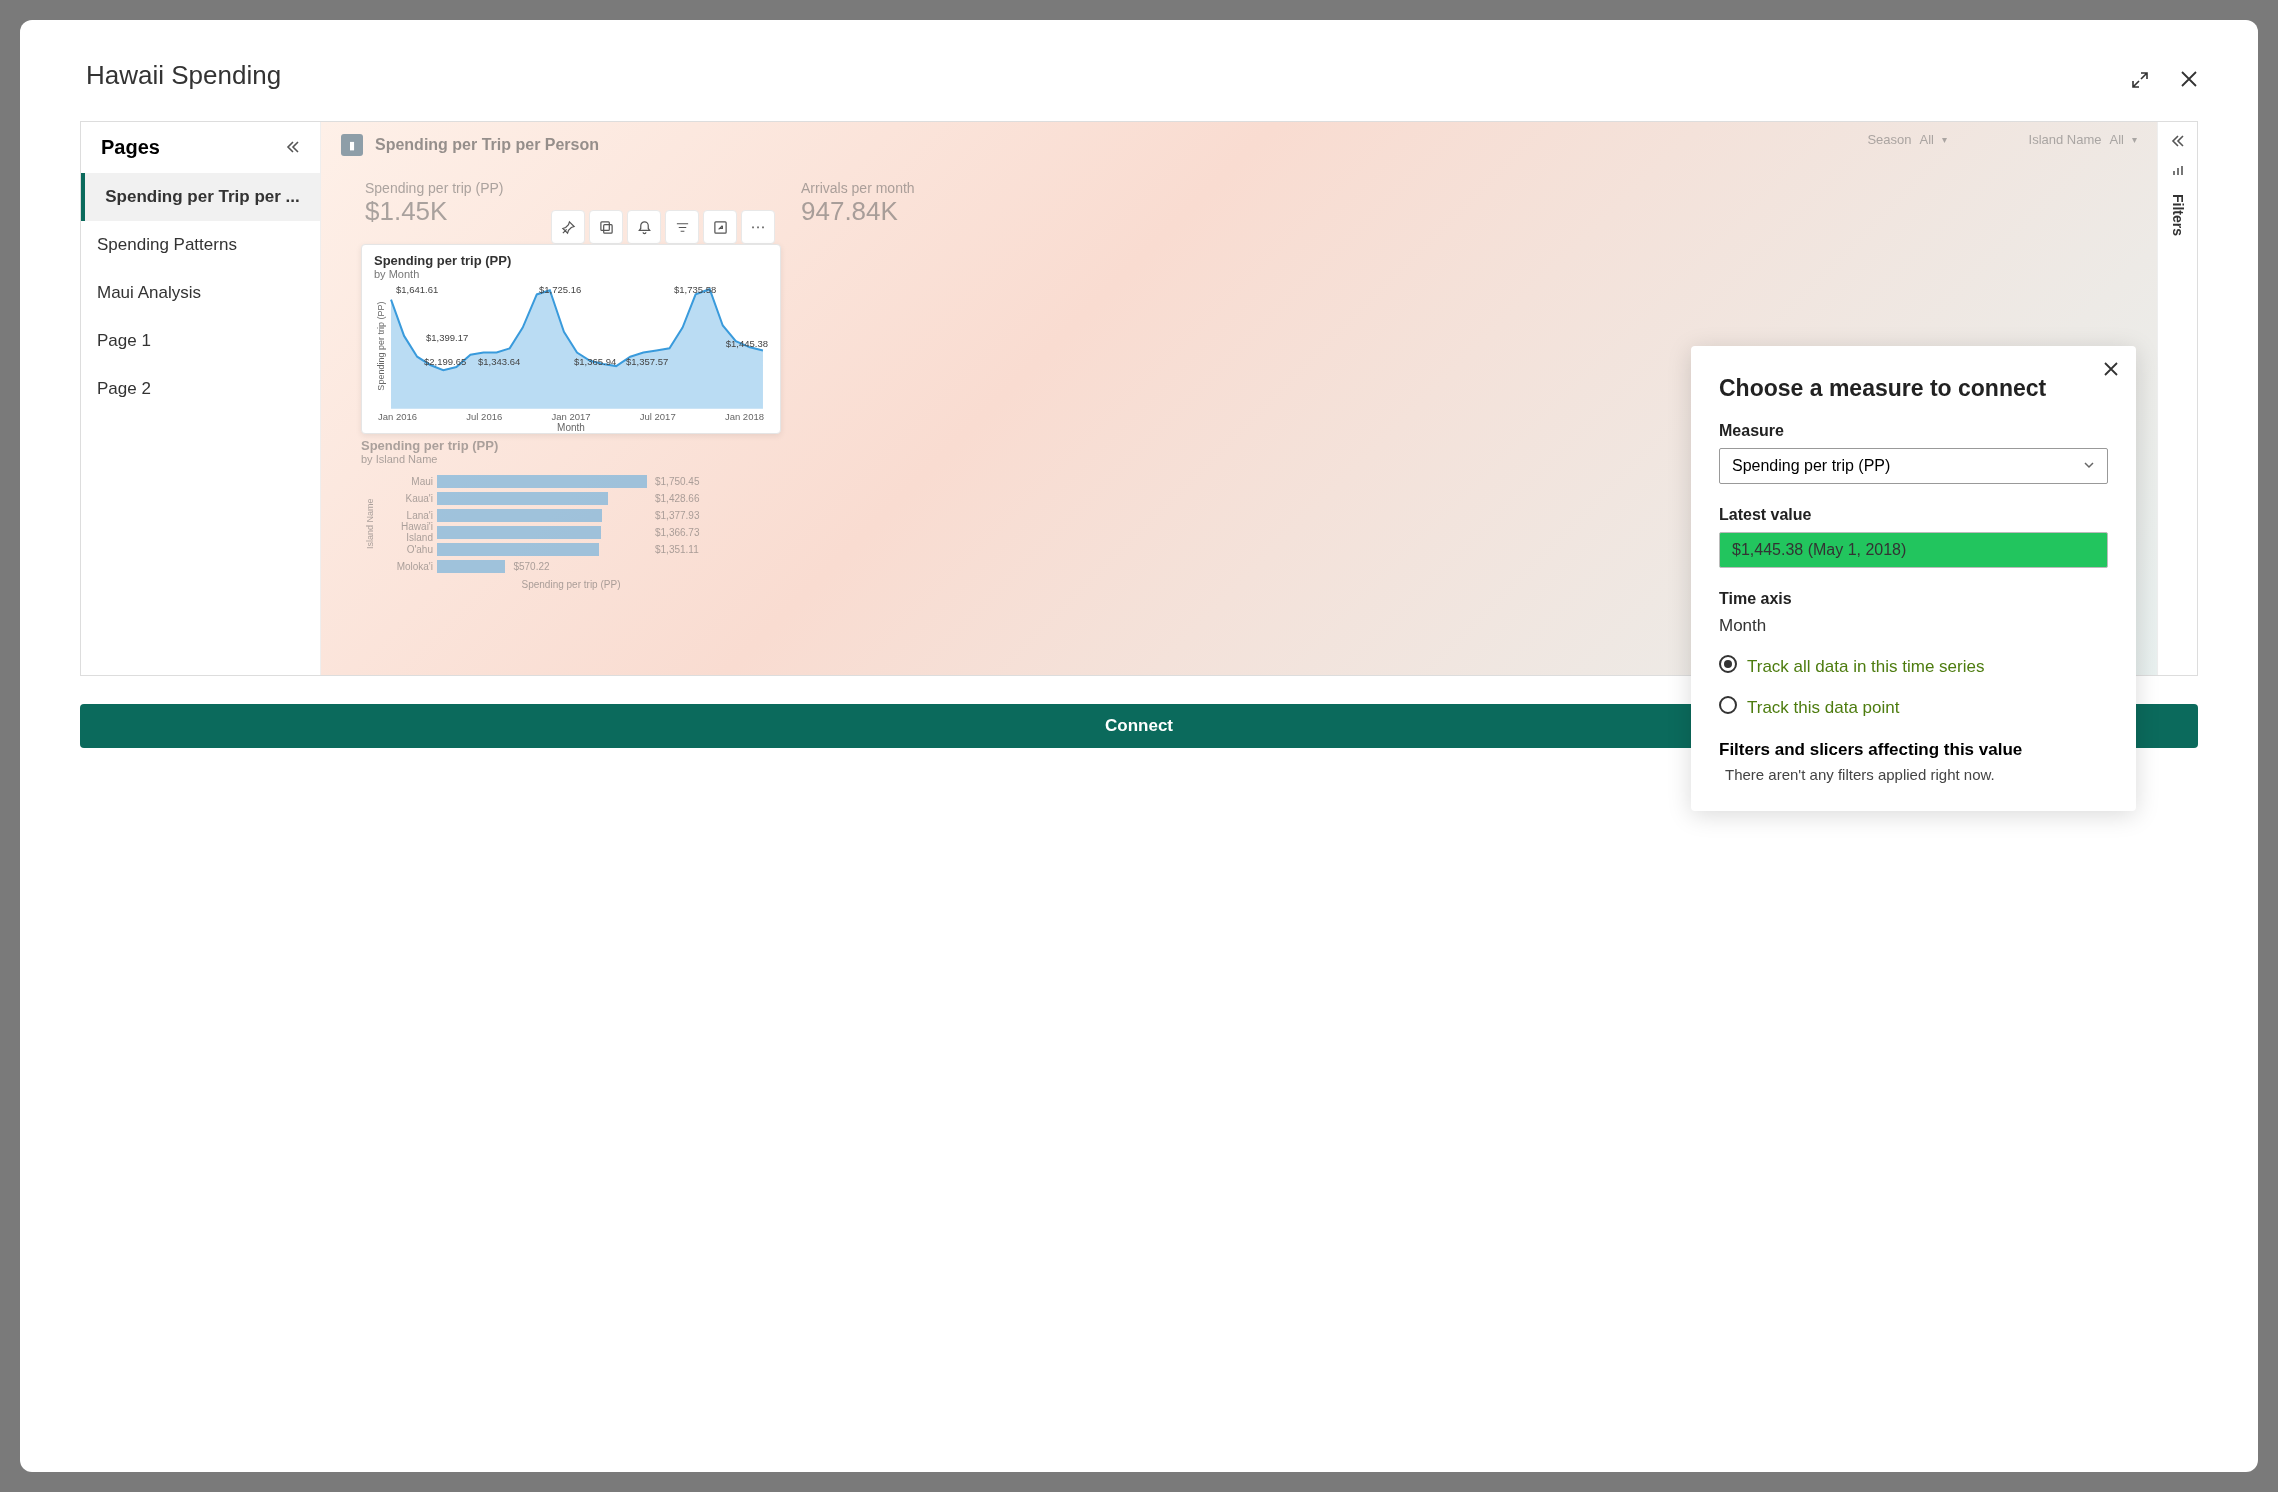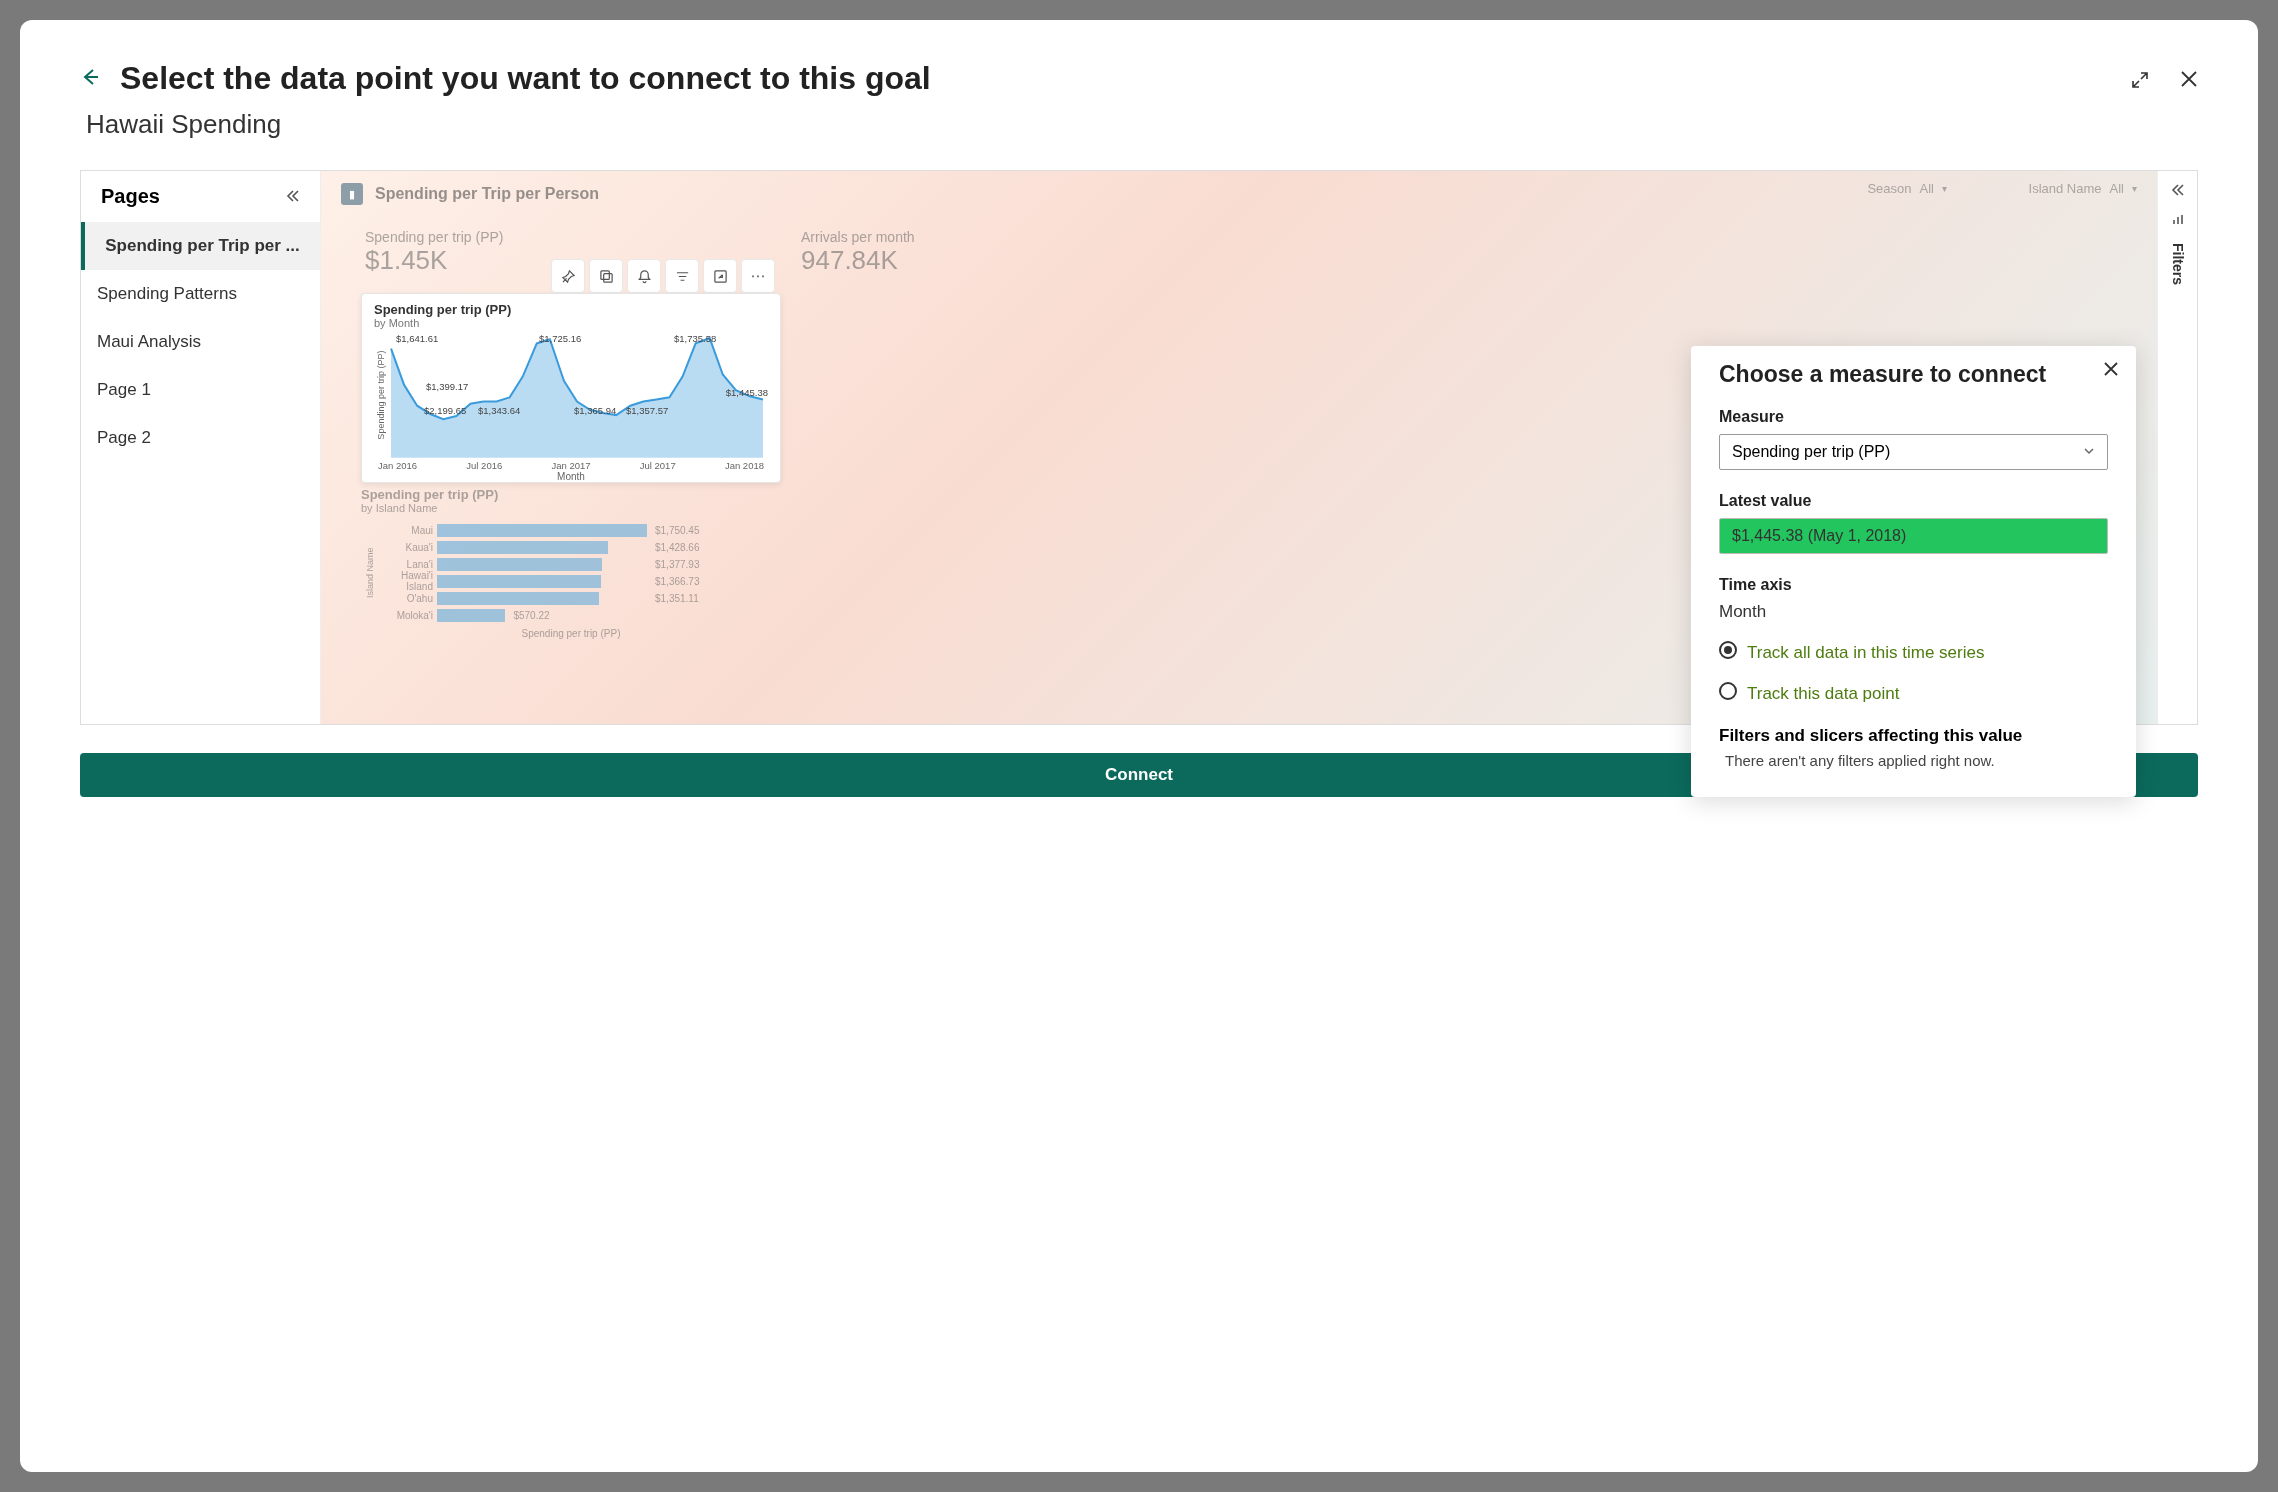--- a/index.html
+++ b/index.html
@@ -44,21 +44,21 @@
     .bar-area { display: flex; margin-top: 8px; }
     .bar-ylabel { writing-mode: vertical-rl; transform: rotate(180deg); font-size: 9px; text-align: center; padding-right: 4px; }
     .bar-rows { flex: 1; }
     .bar-row { display: flex; align-items: center; height: 16px; margin-bottom: 1px; position: relative; }
     .bar-cat { width: 62px; text-align: right; font-size: 10px; padding-right: 4px; }
     .bar-fill { height: 13px; background: rgba(120,180,220,0.7); }
     .bar-val { position: absolute; left: 280px; font-size: 10px; }
     .bar-xlabel { text-align: center; font-size: 10px; margin-top: 4px; }
     .filters-rail { width: 40px; border-left: 1px solid #eee; display: flex; flex-direction: column; align-items: center; padding-top: 12px; gap: 12px; }
     .filters-vtext { writing-mode: vertical-rl; font-size: 14px; font-weight: 600; color: #333; }
-    .measure-panel { position: absolute; top: 326px; right: 122px; width: 445px; background: #fff; border-radius: 4px; box-shadow: 0 4px 24px rgba(0,0,0,0.15); padding: 15px 28px 28px 28px; z-index: 50; }
+    .measure-panel { position: absolute; top: 326px; right: 122px; width: 445px; background: #fff; border-radius: 4px; box-shadow: 0 4px 24px rgba(0,0,0,0.15); padding: 29px 28px 28px 28px; z-index: 50; }
     .mp-title { font-size: 23px; font-weight: 600; color: #222; margin-bottom: 20px; }
     .mp-close { position: absolute; top: 16px; right: 18px; cursor: pointer; font-size: 16px; color: #333; }
     .mp-label { font-size: 16px; font-weight: 600; color: #222; margin-bottom: 8px; margin-top: 10px; }
     .mp-select { width: 100%; border: 1px solid #999; padding: 8px 12px; font-size: 16px; display: flex; justify-content: space-between; align-items: center; cursor: pointer; border-radius: 2px; }
     .mp-readonly { width: 100%; border: 1px solid #bbb; background: #22c55e; padding: 8px 12px; font-size: 16px; color: #333; border-radius: 2px; }
     .mp-plain { font-size: 17px; color: #333; }
     .radio-row { display: flex; align-items: center; gap: 10px; margin-top: 14px; cursor: pointer; }
     .radio-outer { width: 18px; height: 18px; border: 2px solid #333; border-radius: 50%; display: flex; align-items: center; justify-content: center; }
     .radio-inner { width: 8px; height: 8px; background: #333; border-radius: 50%; }
     .radio-label { font-size: 17px; color: #4d7c0f; margin-top: 7px; }
@@ -77,28 +77,20 @@
           <path d="M3 11 L3 17 L9 17 M3 17 L9 11 M17 9 L17 3 L11 3 M17 3 L11 9"></path>
         </svg>
     </span>
     <span class="top-icon">
       <svg width="18" height="18" viewBox="0 0 18 18" stroke="currentColor" stroke-width="1.8">
           <path d="M2 2 L16 16 M16 2 L2 16"></path>
         </svg>
     </span>
   </div>
 
-  <div class="modal-header">
-    <span class="back-arrow">
-      <svg width="20" height="20" viewBox="0 0 20 20" fill="none" stroke="currentColor" stroke-width="2">
-          <path d="M13 3 L5 10 L13 17 M5 10 L18 10"></path>
-        </svg>
-    </span>
-    <h1 class="modal-title">Select the data point you want to connect to this goal</h1>
-  </div>
 
   <div class="subtitle">Hawaii Spending</div>
 
   <div class="workspace">
 
     <div class="pages-pane">
       <div class="pages-header">
         <span>Pages</span>
         <span class="collapse-dbl">
           <svg width="14" height="14" viewBox="0 0 14 14" fill="none" stroke="currentColor" stroke-width="1.6">

